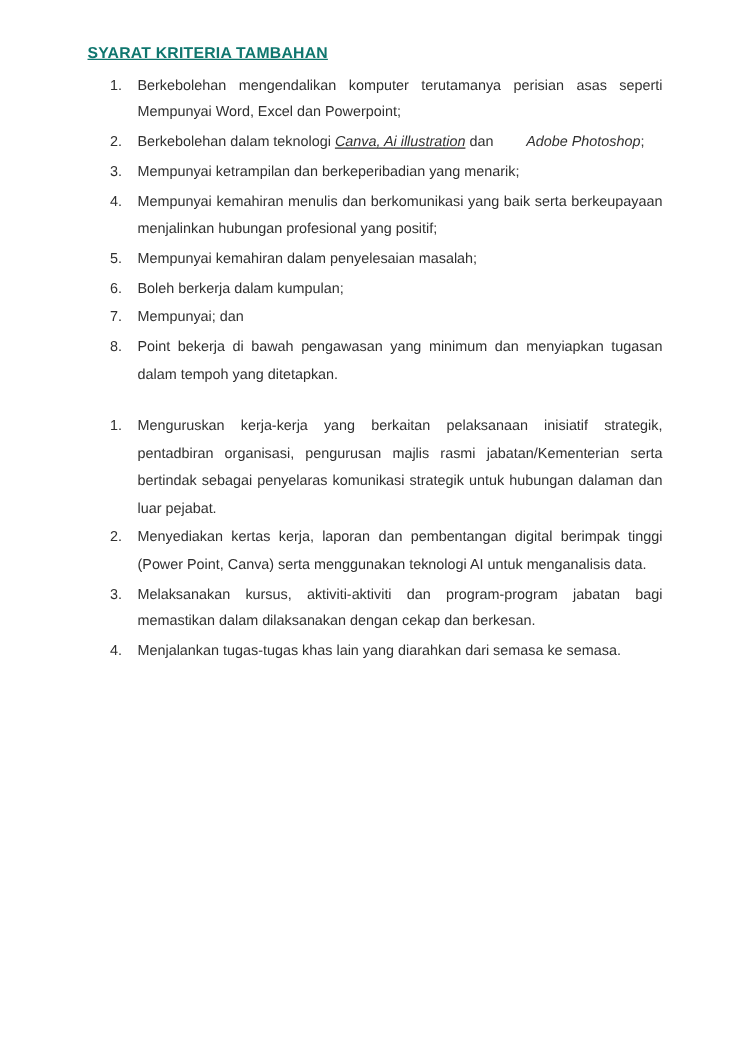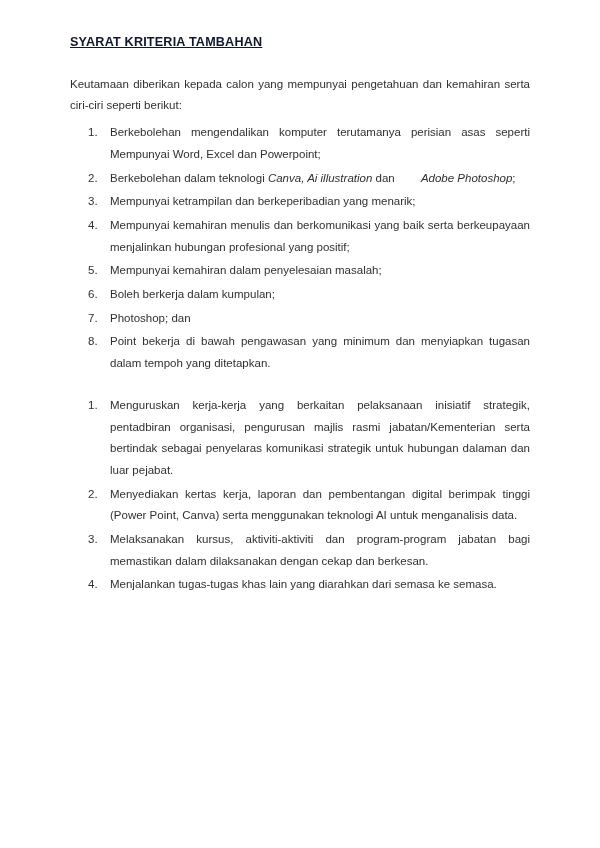--- a/index.html
+++ b/index.html
@@ -19,21 +19,21 @@
     font-size: 11.5px;
     line-height: 21.7px;
     color: #303030;
     overflow: hidden;
   }
   .section-heading {
     font-size: 12.6px;
     font-weight: bold;
     text-decoration: underline;
     letter-spacing: 0.2px;
-    color: #0f172a;
+    color: #0f766e;
     margin: 0;
     line-height: 21.7px;
   }
   .intro {
     margin: 20px 0 0 0;
     text-align: justify;
   }
   .num-list {
     list-style: none;
     margin: 5px 0 0 18px;
@@ -58,50 +58,49 @@
   }
 </style>
 </head>
 <body>
 
 <div class="page">
 
   <section class="sec-syarat">
     <h2 class="section-heading">SYARAT KRITERIA TAMBAHAN</h2>
 
-    <p class="intro">Keutamaan diberikan kepada calon yang mempunyai pengetahuan dan kemahiran serta ciri-ciri seperti berikut:</p>
 
     <ol class="num-list">
       <li>
         <span class="li-num">1.</span>
         <span class="li-text"><span>Berkebolehan mengendalikan komputer terutamanya perisian asas seperti Mempunyai Word, Excel dan Powerpoint;</span></span>
       </li>
       <li>
         <span class="li-num">2.</span>
-        <span class="li-text"><span>Berkebolehan dalam teknologi </span><span style="font-style: italic;">Canva, Ai illustration</span><span> dan </span><span style="font-style: italic; margin-left: 23px;">Adobe Photoshop</span><span>;</span></span>
+        <span class="li-text"><span>Berkebolehan dalam teknologi </span><span style="font-style: italic; text-decoration: underline;">Canva, Ai illustration</span><span> dan </span><span style="font-style: italic; margin-left: 23px;">Adobe Photoshop</span><span>;</span></span>
       </li>
       <li>
         <span class="li-num">3.</span>
         <span class="li-text"><span>Mempunyai ketrampilan dan berkeperibadian yang menarik;</span></span>
       </li>
       <li>
         <span class="li-num">4.</span>
         <span class="li-text"><span>Mempunyai kemahiran menulis dan berkomunikasi yang baik serta berkeupayaan menjalinkan hubungan profesional yang positif;</span></span>
       </li>
       <li>
         <span class="li-num">5.</span>
         <span class="li-text"><span>Mempunyai kemahiran dalam penyelesaian masalah;</span></span>
       </li>
       <li>
         <span class="li-num">6.</span>
         <span class="li-text"><span>Boleh berkerja dalam kumpulan;</span></span>
       </li>
       <li>
         <span class="li-num">7.</span>
-        <span class="li-text"><span>Photoshop; dan</span></span>
+        <span class="li-text"><span>Mempunyai; dan</span></span>
       </li>
       <li>
         <span class="li-num">8.</span>
         <span class="li-text"><span>Point bekerja di bawah pengawasan yang minimum dan menyiapkan tugasan dalam tempoh yang ditetapkan.</span></span>
       </li>
     </ol>
   </section>
 
   <section class="sec-deskripsi">
 

